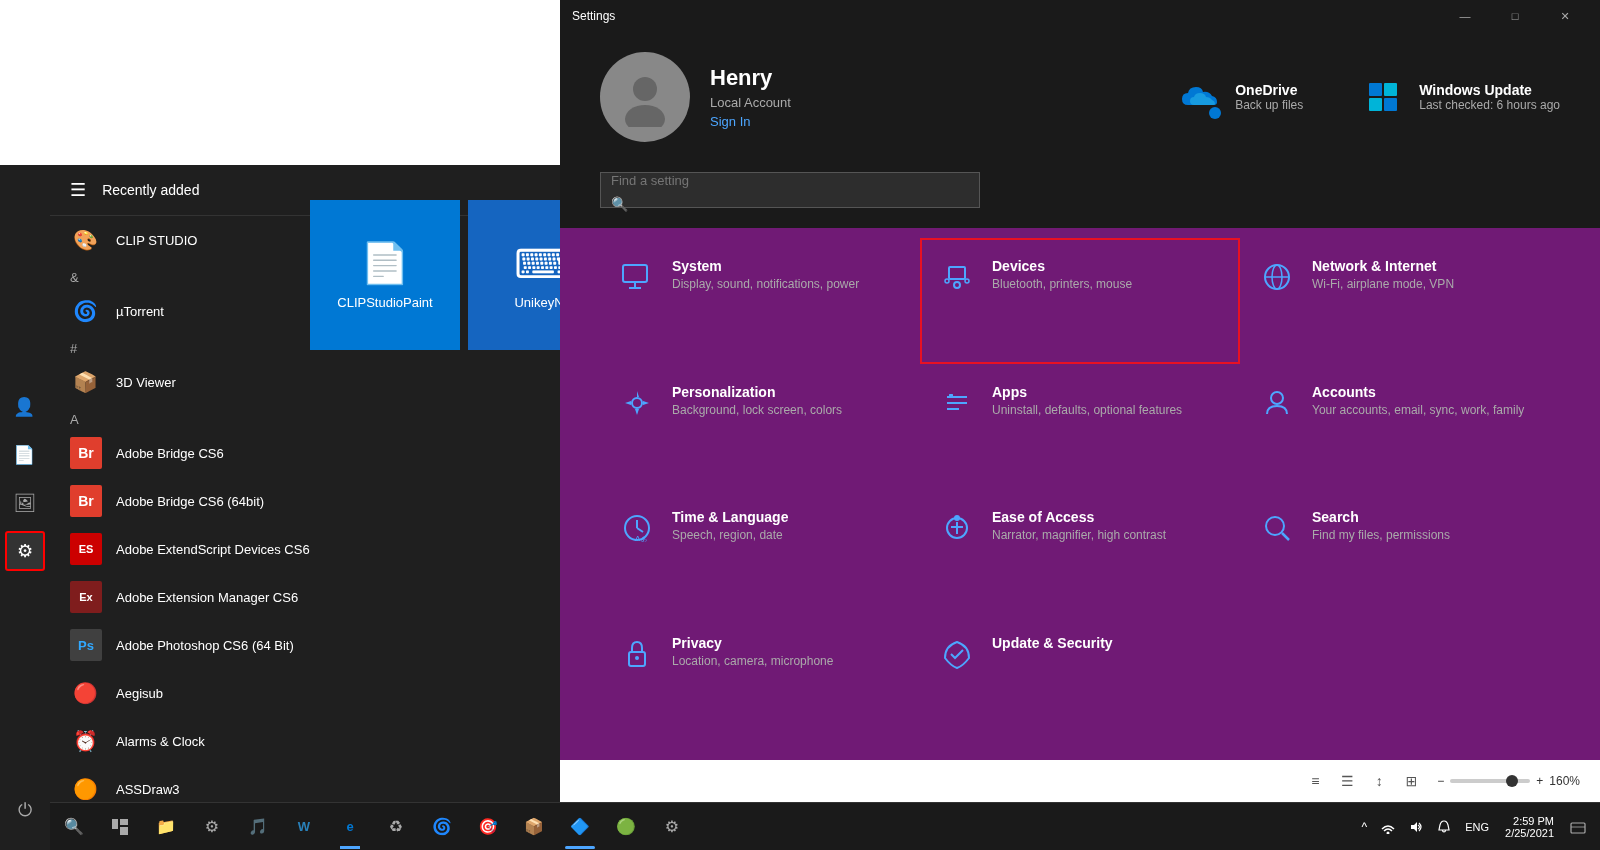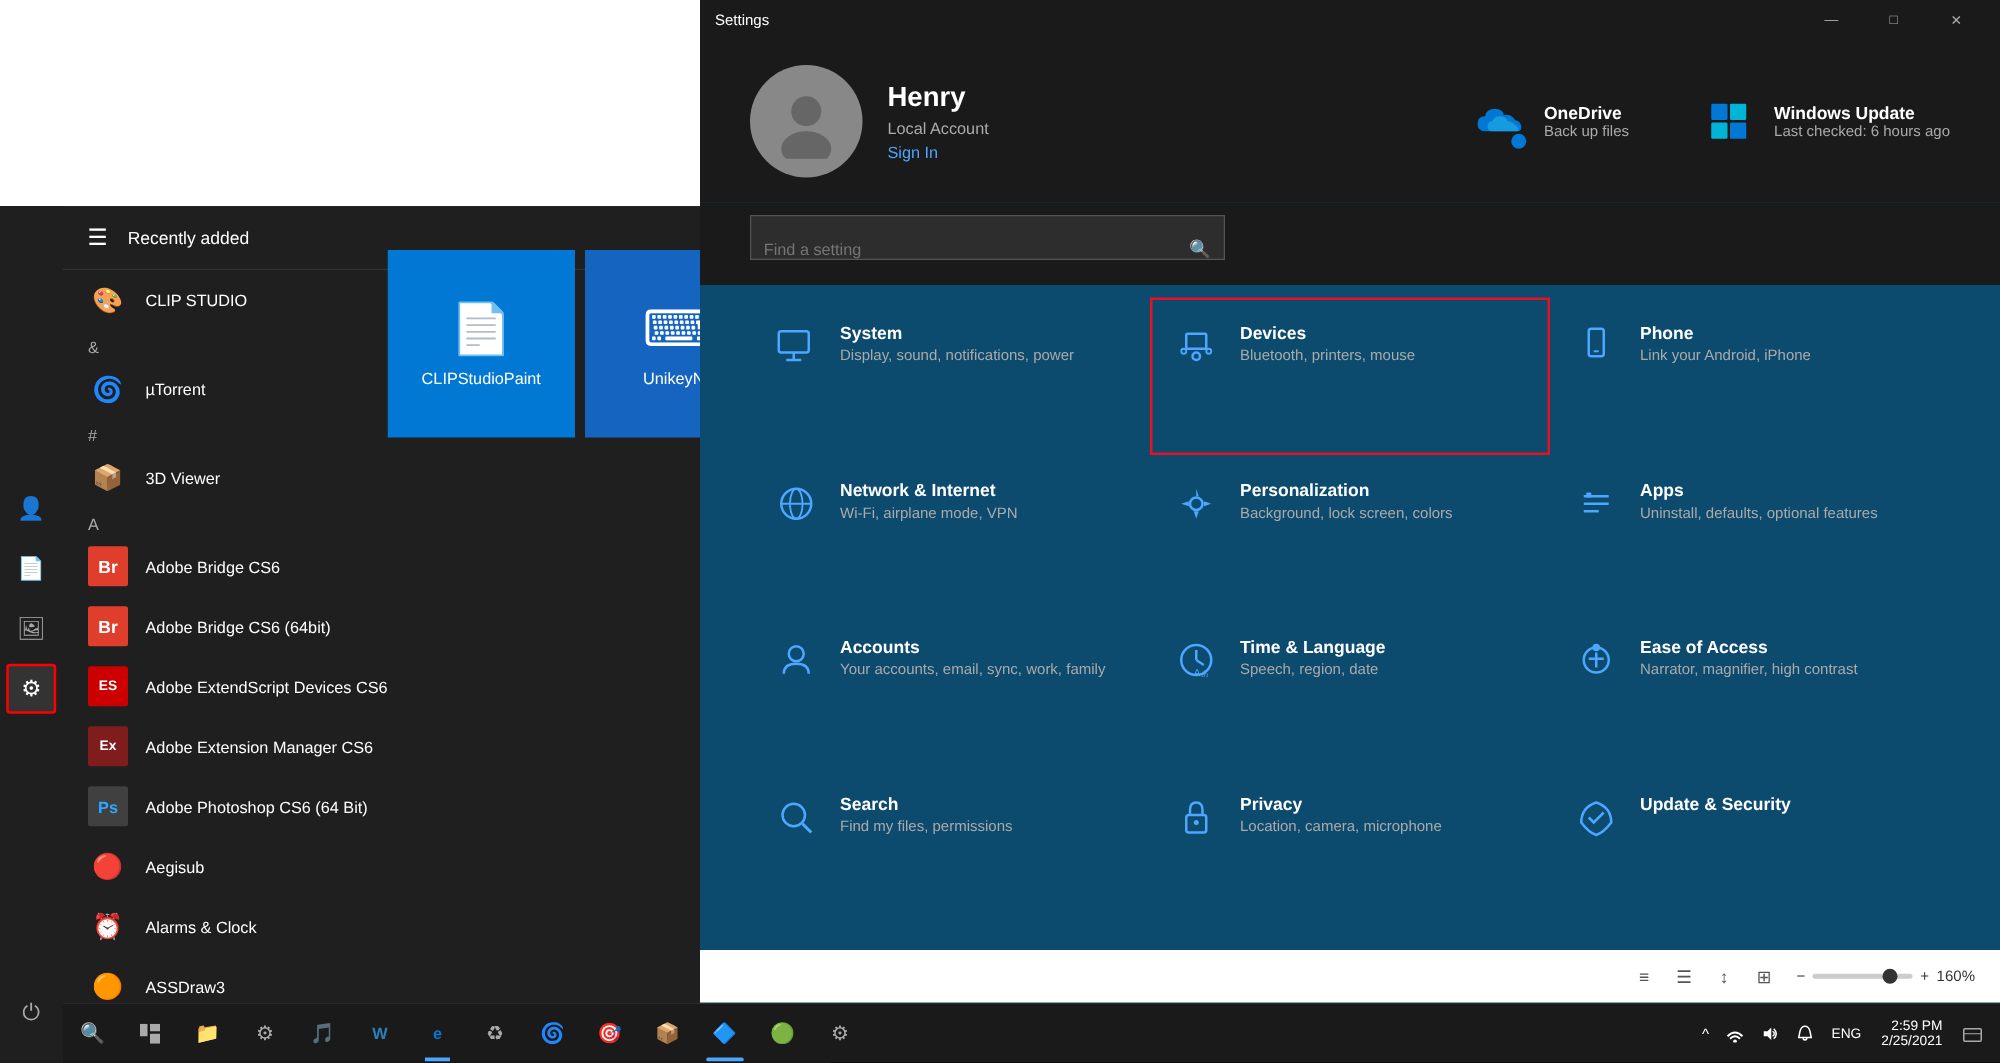--- a/index.html
+++ b/index.html
@@ -109,21 +109,21 @@
       border-radius: 3px;
     }
     .sidebar-icon.highlighted { background: #333; color: #fff; border: 2px solid #f00; }
 
     
     .settings-window {
       position: absolute;
       left: 560px; top: 0;
       width: 1040px;
       height: 760px;
-      background: #0c4a6e;
+      background: #701a75;
       display: flex;
       flex-direction: column;
     }
 
     .settings-titlebar {
       height: 32px;
       background: #1a1a1a;
       display: flex;
       align-items: center;
       padding: 0 12px;
@@ -207,23 +207,24 @@
       padding: 10px 40px 20px;
       background: #1a1a1a;
     }
 
     .search-box {
       width: 380px;
       height: 36px;
       background: #2d2d2d;
       border: 1px solid #555;
       display: flex;
-      align-items: flex-end;
+      align-items: flex-start;
       padding: 0 10px;
       gap: 8px;
+      flex-direction: column;
     }
 
     .search-input {
       flex: 1;
       background: transparent;
       border: none;
       color: #aaa;
       font-size: 13px;
       outline: none;
     }
@@ -635,32 +636,20 @@
           <circle cx="6" cy="20" r="2" fill="none" stroke="#4da6ff" stroke-width="1.5"></circle>
           <circle cx="26" cy="20" r="2" fill="none" stroke="#4da6ff" stroke-width="1.5"></circle>
         </svg>
       </div>
       <div class="settings-item-info">
         <span class="settings-item-title">Devices</span>
         <span class="settings-item-desc">Bluetooth, printers, mouse</span>
       </div>
     </div>
 
-    <div class="settings-item">
-      <div class="settings-item-icon">
-        <svg width="32" height="32" viewBox="0 0 32 32">
-          <rect x="10" y="2" width="12" height="22" rx="2" fill="none" stroke="#4da6ff" stroke-width="2"></rect>
-          <line x1="14" y1="20" x2="18" y2="20" stroke="#4da6ff" stroke-width="1.5"></line>
-        </svg>
-      </div>
-      <div class="settings-item-info">
-        <span class="settings-item-title">Phone</span>
-        <span class="settings-item-desc">Link your Android, iPhone</span>
-      </div>
-    </div>
 
     <div class="settings-item">
       <div class="settings-item-icon">
         <svg width="32" height="32" viewBox="0 0 32 32">
           <circle cx="16" cy="16" r="12" fill="none" stroke="#4da6ff" stroke-width="2"></circle>
           <ellipse cx="16" cy="16" rx="5" ry="12" fill="none" stroke="#4da6ff" stroke-width="1.5"></ellipse>
           <line x1="4" y1="16" x2="28" y2="16" stroke="#4da6ff" stroke-width="1.5"></line>
         </svg>
       </div>
       <div class="settings-item-info">

